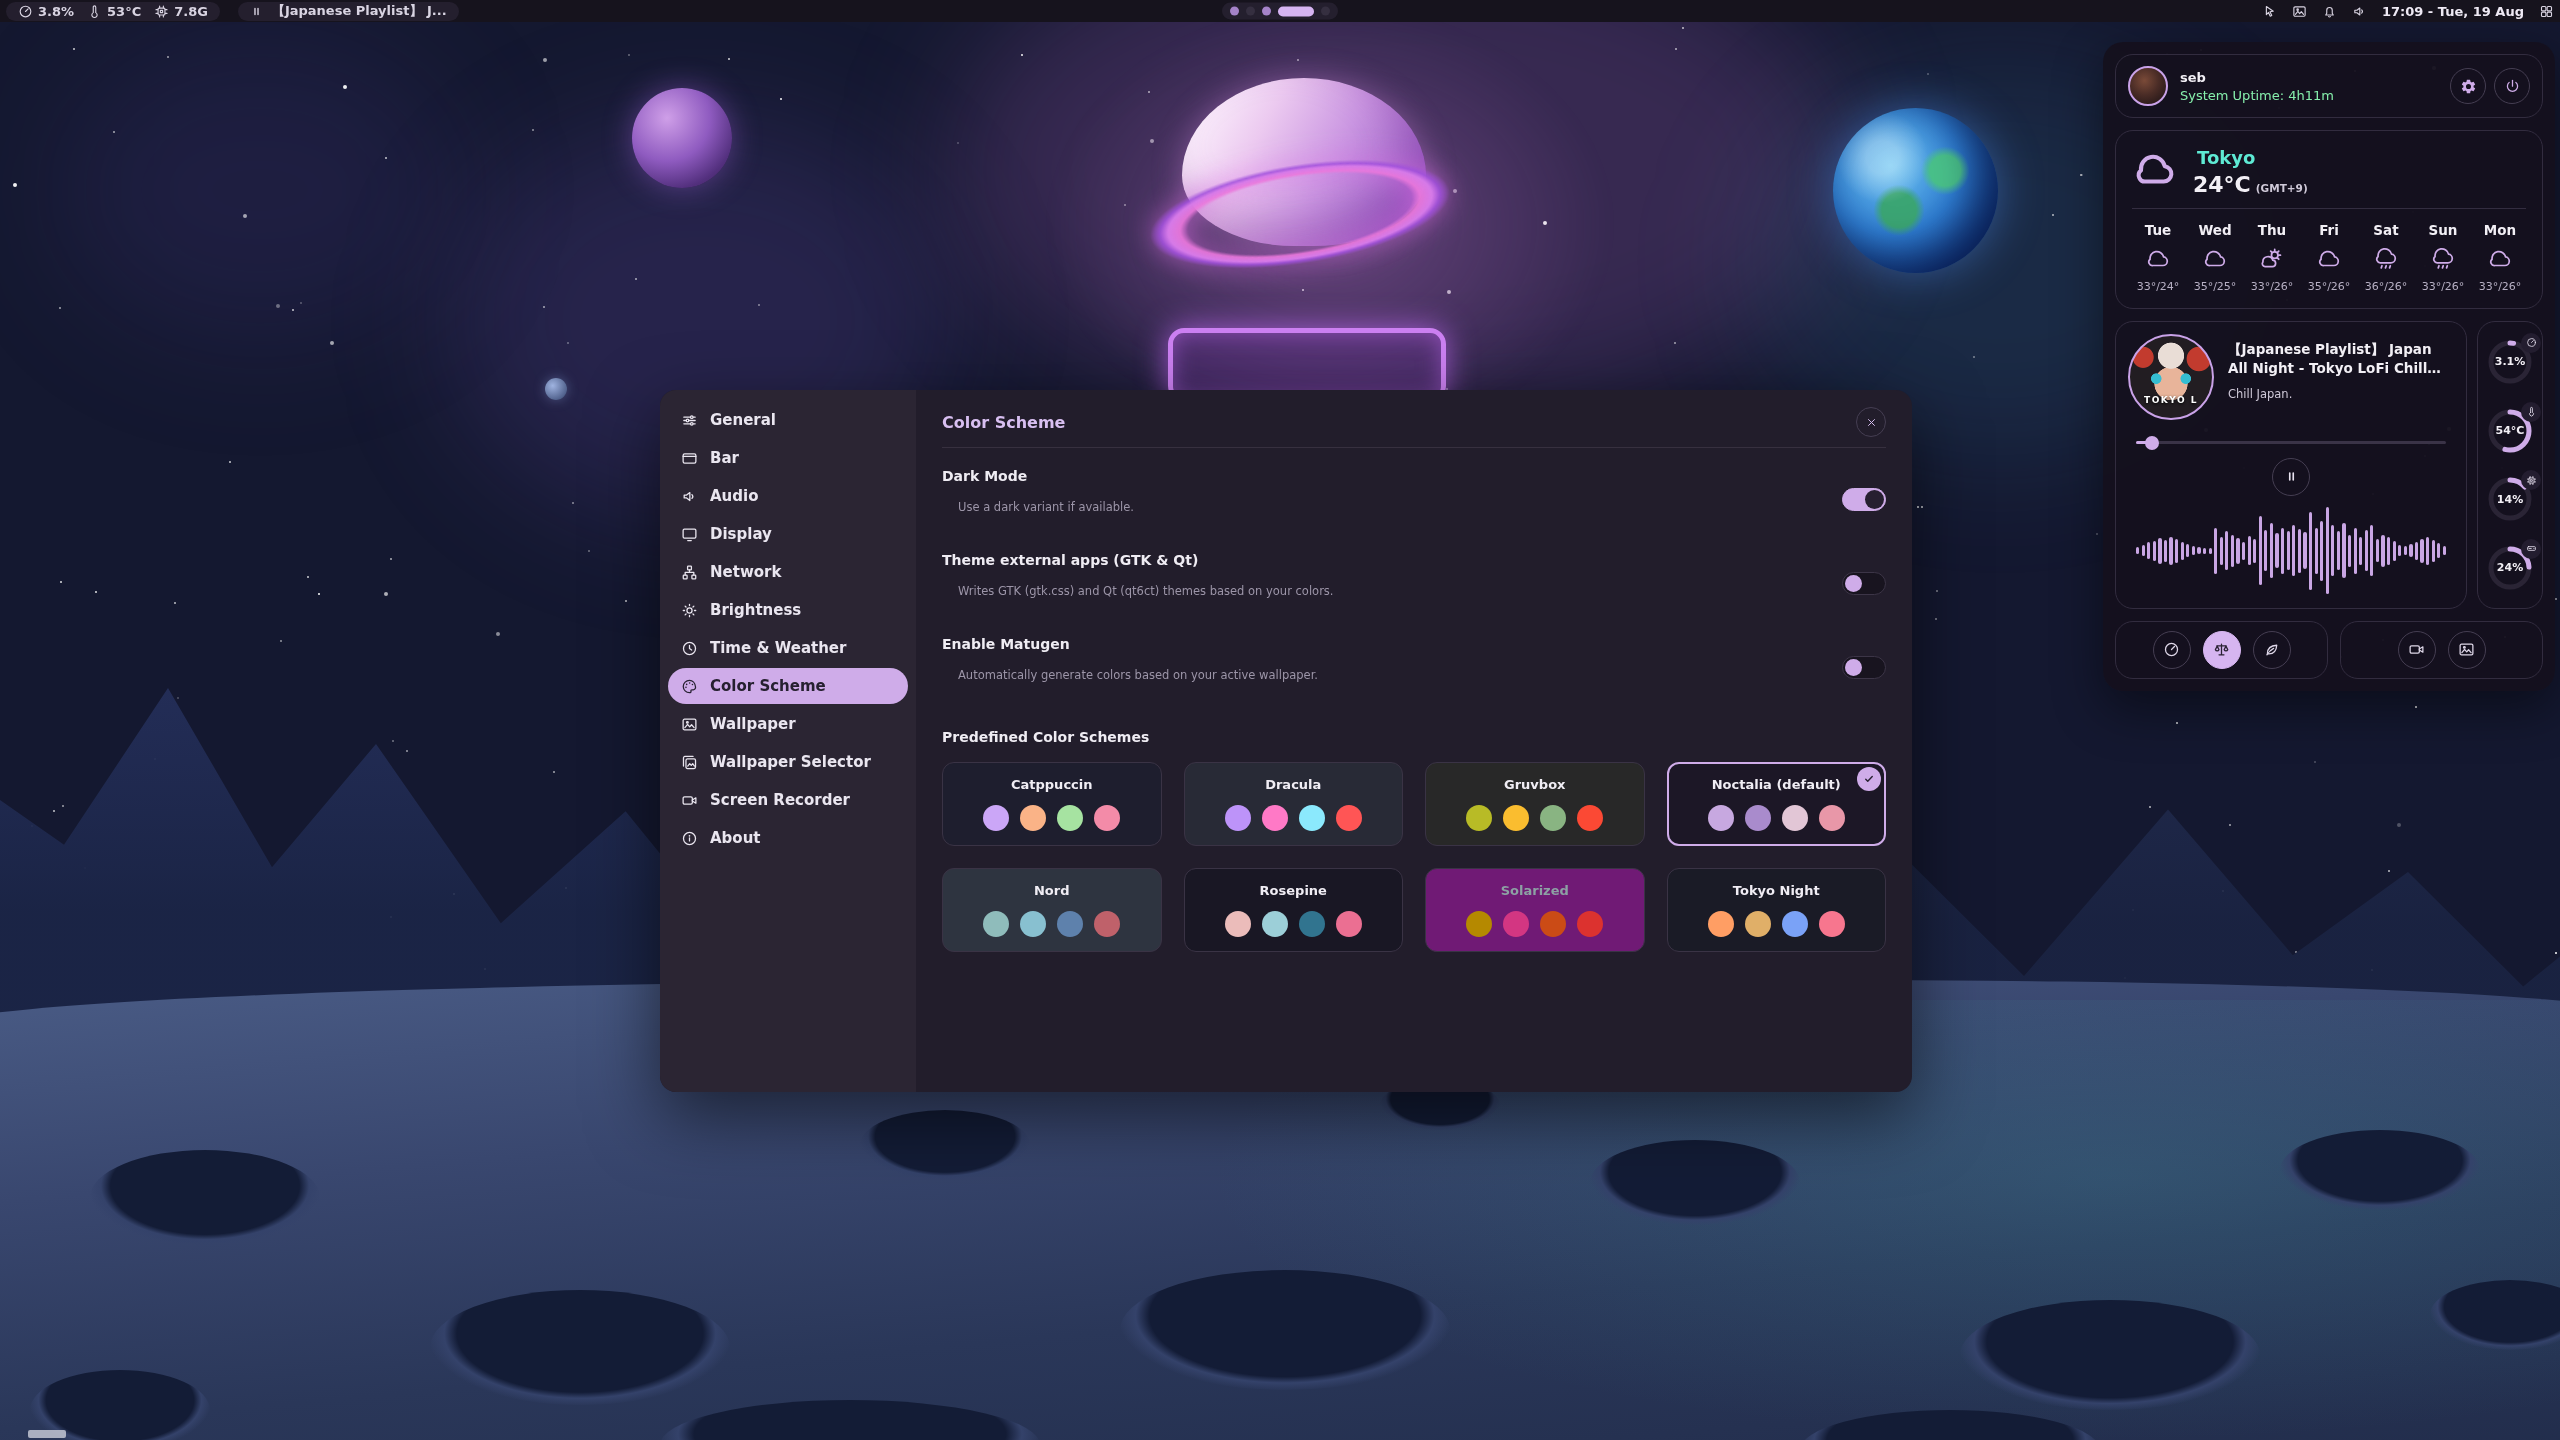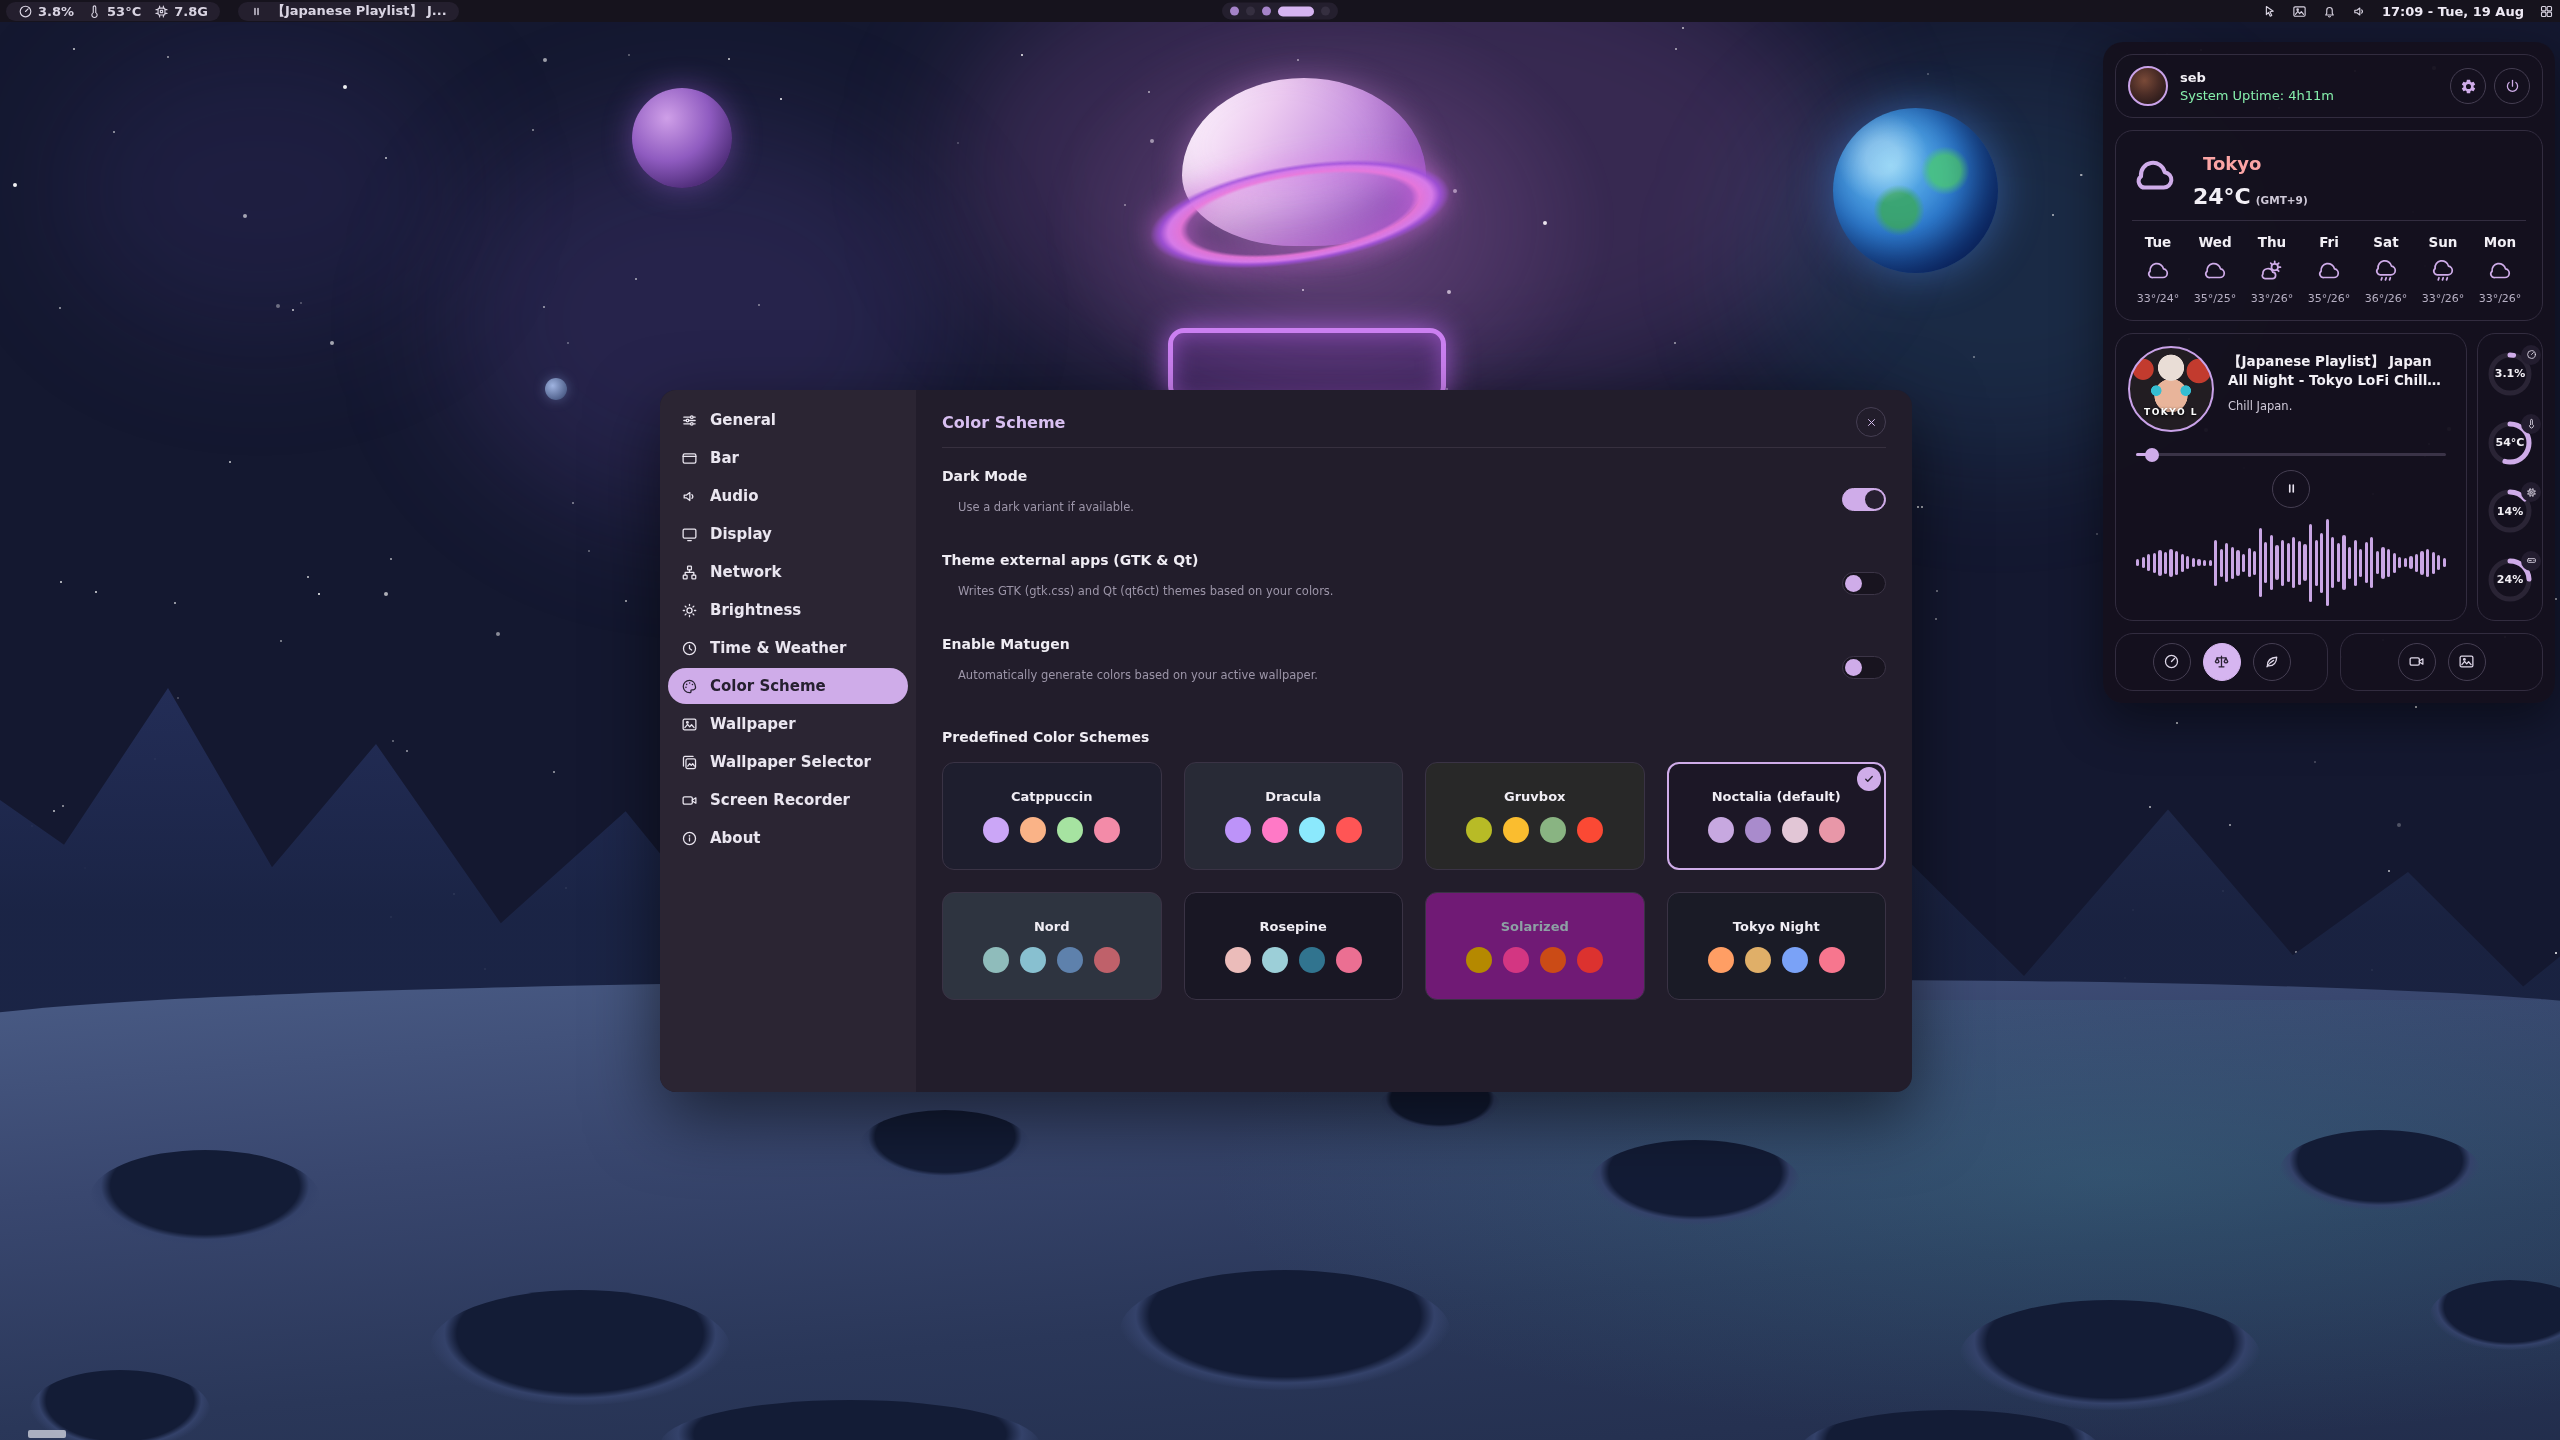--- a/index.html
+++ b/index.html
@@ -88,21 +88,21 @@
   .t-title{font-size:14px;font-weight:bold;color:#efecf3;margin:0 0 5px}
   .t-desc{font-size:11.5px;color:#9c95a8;margin:16px}
   .switch{width:44px;height:23px;border-radius:12px;position:relative;background:#18141f;border:1px solid #3c3547;
     box-sizing:border-box;cursor:pointer;flex:none}
   .switch .knob{position:absolute;top:2px;left:2px;width:17px;height:17px;border-radius:50%;background:#cface9}
   .switch.on{background:#cface9;border-color:#cface9}
   .switch.on .knob{left:auto;right:1px;top:1px;width:19px;height:19px;background:#261f30}
   .sec-title{font-size:14px;font-weight:bold;color:#efecf3;margin:20px 0 6px}
   .sec-desc{font-size:11px;color:#9c95a8;margin:0;line-height:1.5}
   .schemes{display:grid;grid-template-columns:repeat(4,1fr);gap:22px;margin-top:17px}
-  .scheme-card{height:108px;border-radius:12px;border:1px solid #3a3345;position:relative;display:flex;flex-direction:column;
+  .scheme-card{height:84px;border-radius:12px;border:1px solid #3a3345;position:relative;display:flex;flex-direction:column;
     align-items:center;justify-content:center;gap:13px;cursor:pointer;box-sizing:border-box}
   .scheme-card.sel{border:2px solid #cface9}
   .s-name{font-size:13px;font-weight:bold;color:#f0edf4}
   .dots{display:flex;gap:11px}
   .dot{width:26px;height:26px;border-radius:50%}
   .badge{position:absolute;top:3px;right:3px;width:24px;height:24px;border-radius:50%;background:#cface9;color:#262030;
     display:flex;align-items:center;justify-content:center}
   .badge svg{width:12px;height:12px}
 
   
@@ -115,21 +115,21 @@
   .u-name{font-size:13px;font-weight:bold;color:#f2eff5;margin:0}
   .u-uptime{font-size:13px;color:#86efac;margin:3px 0 0}
   .u-btns{margin-left:auto;display:flex;gap:8px}
   .cbtn{width:36px;height:36px;border-radius:50%;border:1px solid #453e52;display:flex;align-items:center;justify-content:center;
     color:#cface9;background:transparent;cursor:pointer;padding:0}
   .cbtn svg{width:17px;height:17px}
   .weather{padding:13px 16px 15px}
   .w-head{display:flex;align-items:center;gap:15px}
   .w-icon{color:#cface9}
   .w-icon svg{width:46px;height:46px;stroke-width:2.1}
-  .w-city{font-size:18px;font-weight:bold;color:#fca5a5;margin:10px;line-height:1.15}
+  .w-city{font-size:18px;font-weight:bold;color:#5eead4;margin:4px;line-height:1.15}
   .w-temp-row{display:flex;align-items:baseline}
   .w-temp{font-size:22px;font-weight:bold;color:#f2eff5;margin:0;line-height:1.1}
   .w-tz{font-size:10.5px;font-weight:bold;color:#cfc9d8;margin-left:5px}
   .w-div{height:1px;background:#332d40;margin:11px 0 13px}
   .forecast{display:flex;justify-content:space-between}
   .f-day{display:flex;flex-direction:column;align-items:center;gap:8px;width:52px}
   .f-name{font-size:13.5px;font-weight:bold;color:#f2eff5}
   .f-icon{color:#cface9}
   .f-icon svg{width:26px;height:26px;stroke-width:1.6}
   .f-temps{font-size:11px;color:#b7b0c4}

